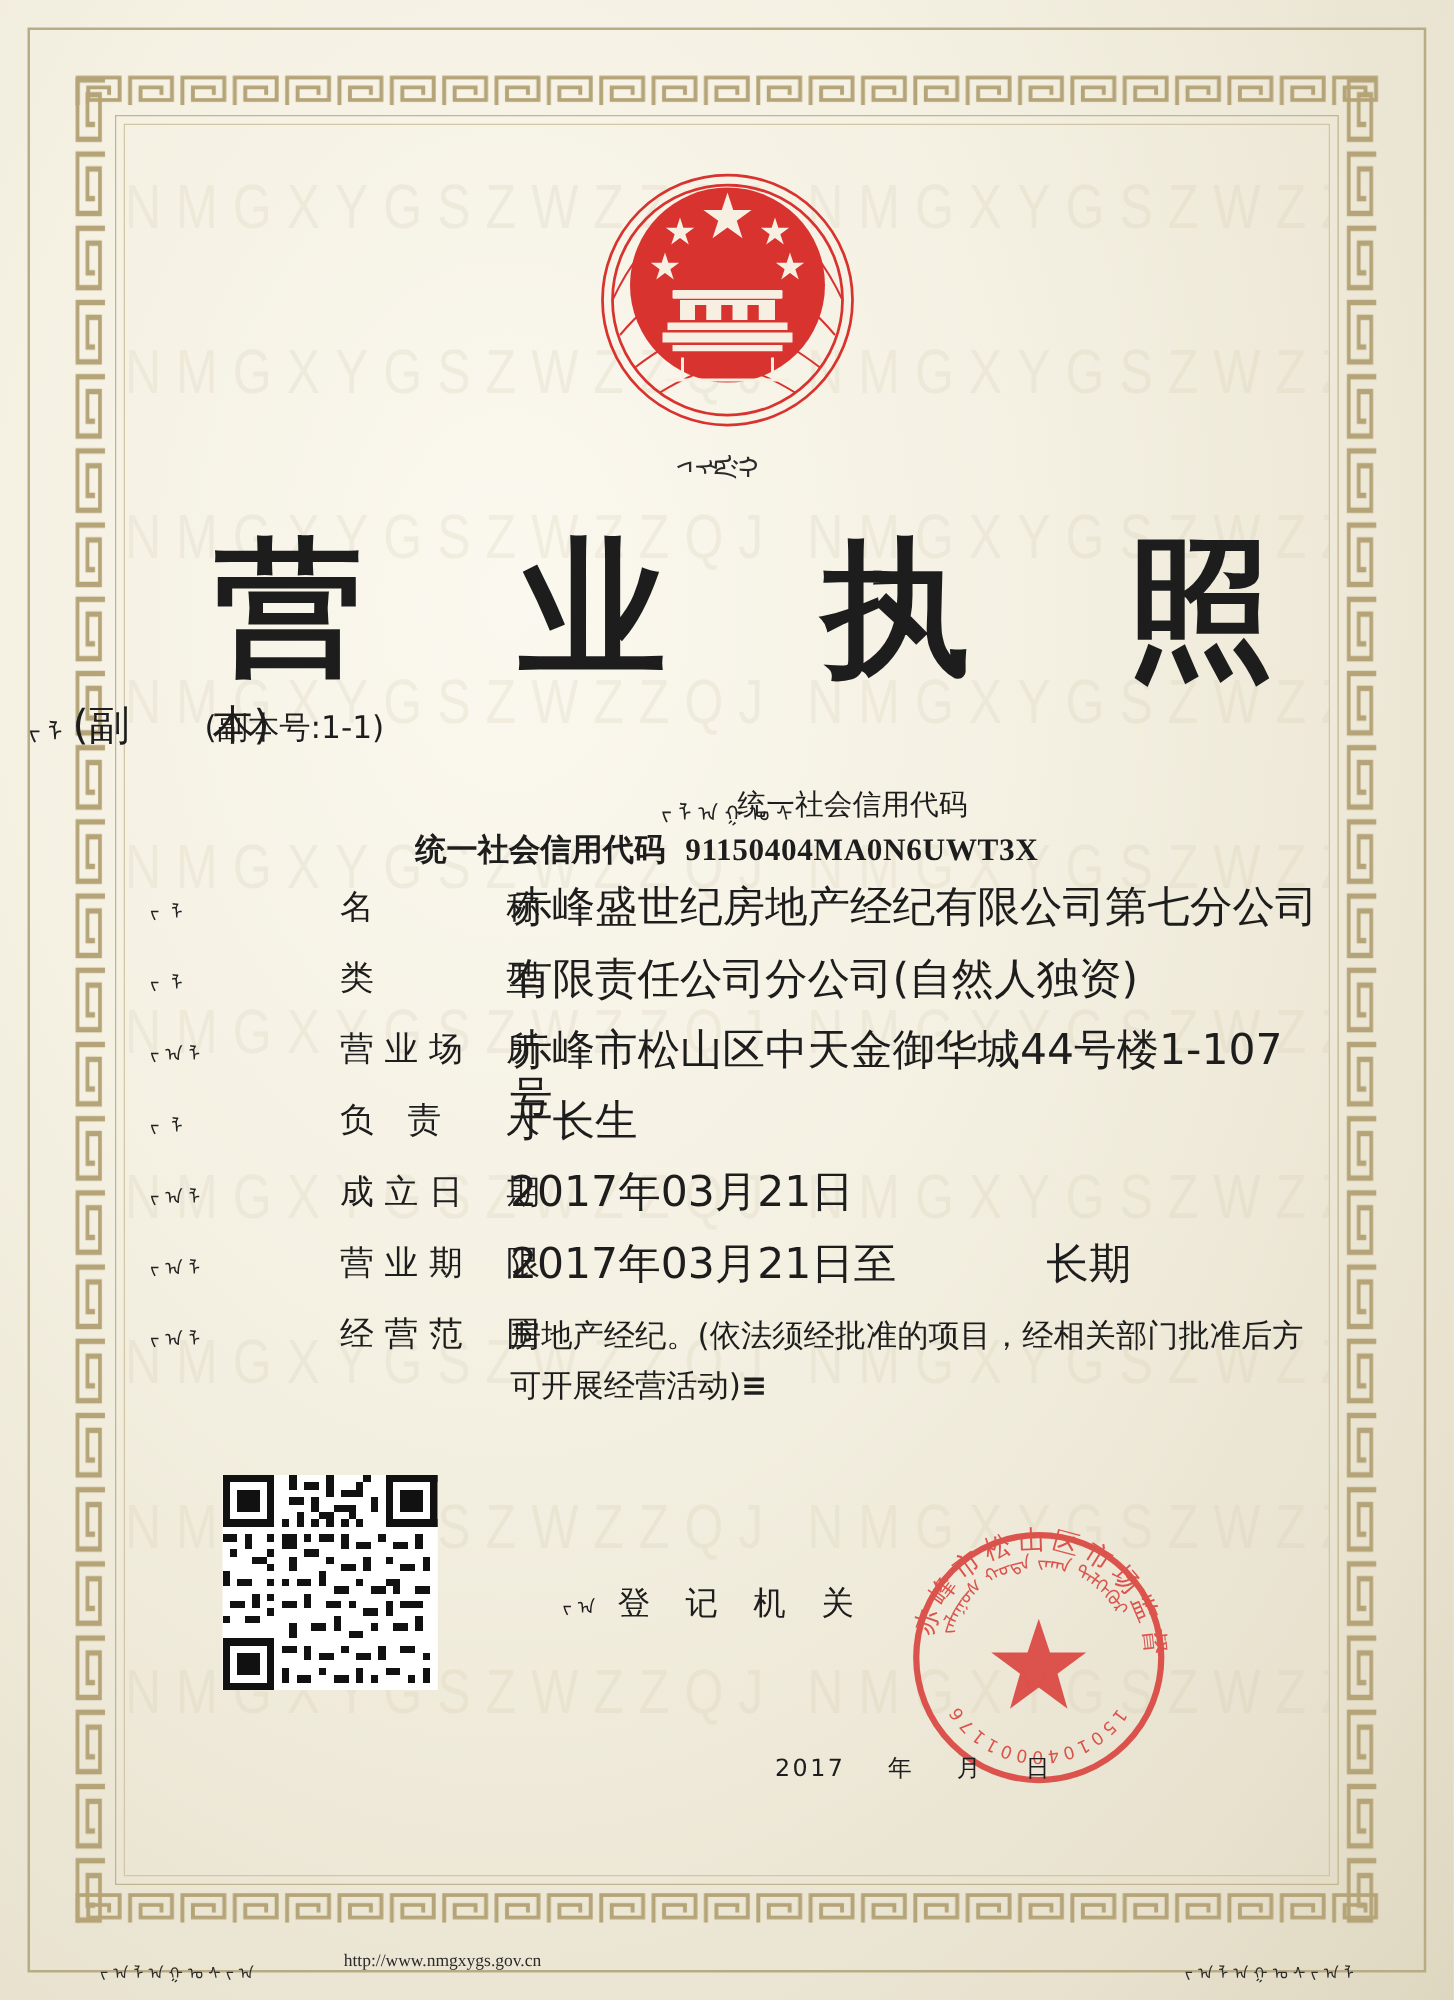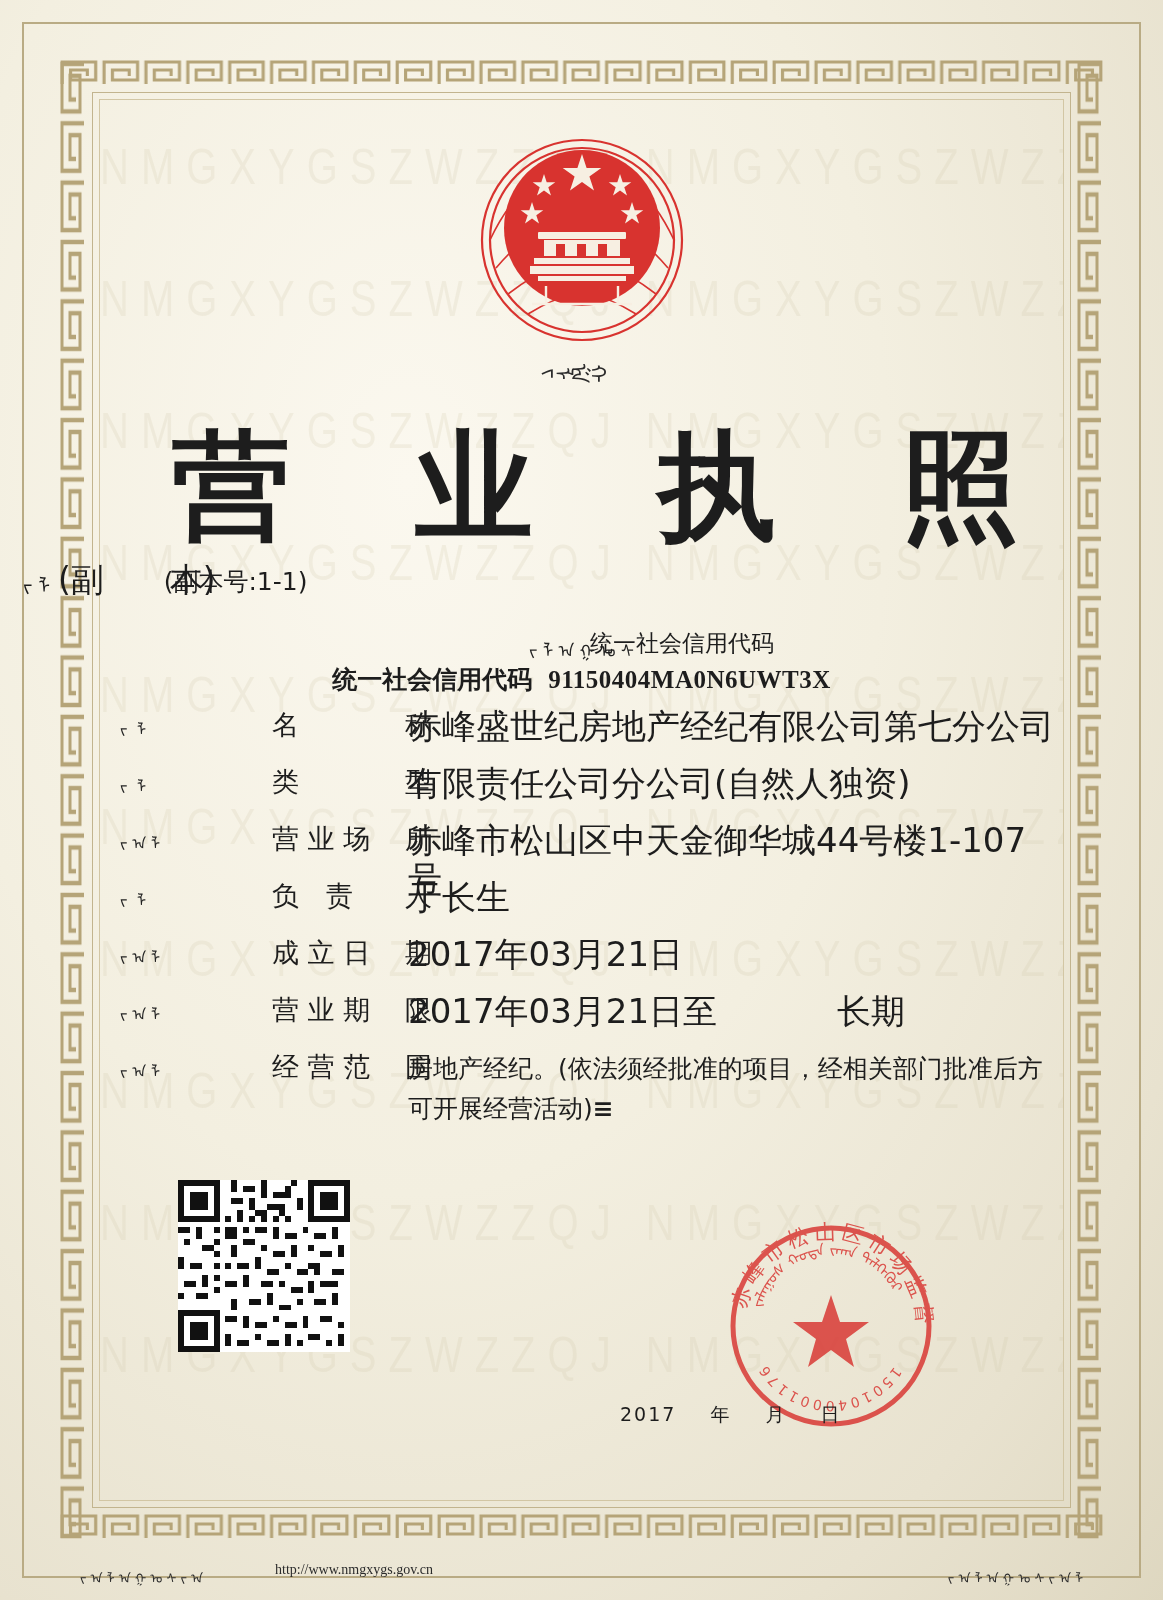--- a/index.html
+++ b/index.html
@@ -512,20 +512,23 @@
           <rect x="20" y="27" width="1" height="1"></rect>
         <rect x="22" y="26" width="2" height="1"></rect>
           <rect x="25" y="27" width="1" height="1"></rect>
         <rect x="27" y="26" width="1" height="2"></rect>
         <rect x="24" y="17" width="1" height="1"></rect>
           <rect x="22" y="14" width="1" height="1"></rect>
       </g>
     </svg>
   </div>
 
+  <div class="registry">
+    <span class="mong">ᠵ ᠠ</span><span class="cn">登 记 机 关</span>
+  </div>
 
   <div class="seal">
     <svg viewBox="0 0 222 222">
       <defs>
         <path id="sealArc" d="M 24 111 A 87 87 0 1 1 198 111"></path>
         <path id="sealArcIn" d="M 40 111 A 71 71 0 1 1 182 111"></path>
         <path id="sealArcBottom" d="M 186 111 A 75 75 0 0 1 36 111"></path>
       </defs>
       <g opacity="0.82">
         <circle cx="111" cy="111" r="98" fill="none" stroke="#d8332f" stroke-width="5"></circle>

